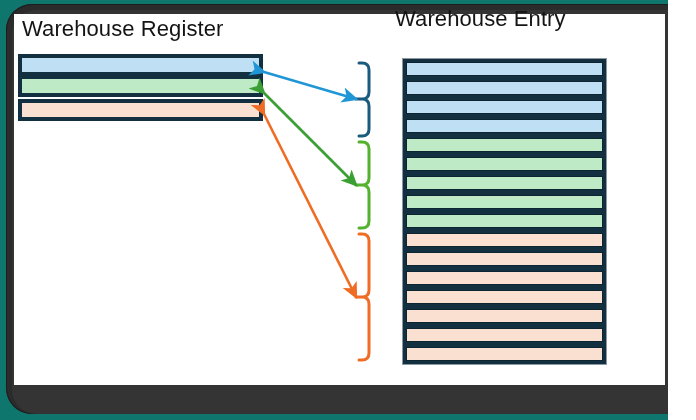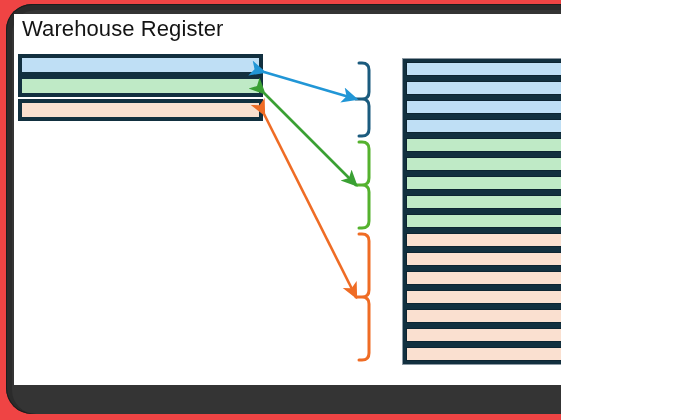--- a/index.html
+++ b/index.html
@@ -2,25 +2,25 @@
 <html><head>
 <meta charset="utf-8">
 <style>
   html, body {
     margin: 0;
     padding: 0;
     background: #ffffff;
   }
   #stage {
     position: relative;
-    width: 561px;
+    width: 668px;
     height: 420px;
     overflow: hidden;
     font-family: "Liberation Sans", sans-serif;
-    background: #ef4444;
+    background: #0f766e;
     text-align: center;
   }
 
   
   .bezel {
     position: absolute;
     left: 6px;
     top: 4px;
     width: 684px;
     height: 410px;
@@ -114,20 +114,21 @@
 
 <div id="stage">
 
   <div class="bezel"></div>
   <div class="bezel-shadow"></div>
 
   <div class="canvas"></div>
 
   <div class="title" id="title-register">Warehouse Register</div>
 
+  <div class="title" id="title-entry">Warehouse Entry</div>
 
   <div class="register">
     <div class="reg-group">
       <div class="reg-bar" id="reg-bar-0" style="background: rgb(191, 223, 245);"></div>
       <div class="reg-gap"></div>
       <div class="reg-bar" id="reg-bar-1" style="background: rgb(191, 234, 198);"></div>
     </div>
     <div class="reg-spacer"></div>
     <div class="reg-group">
       <div class="reg-bar" id="reg-bar-2" style="background: rgb(250, 224, 208);"></div>

